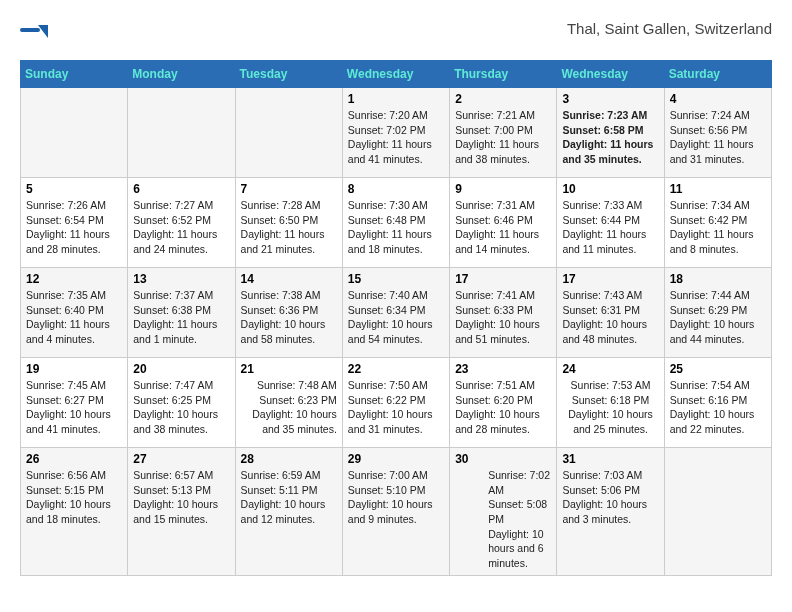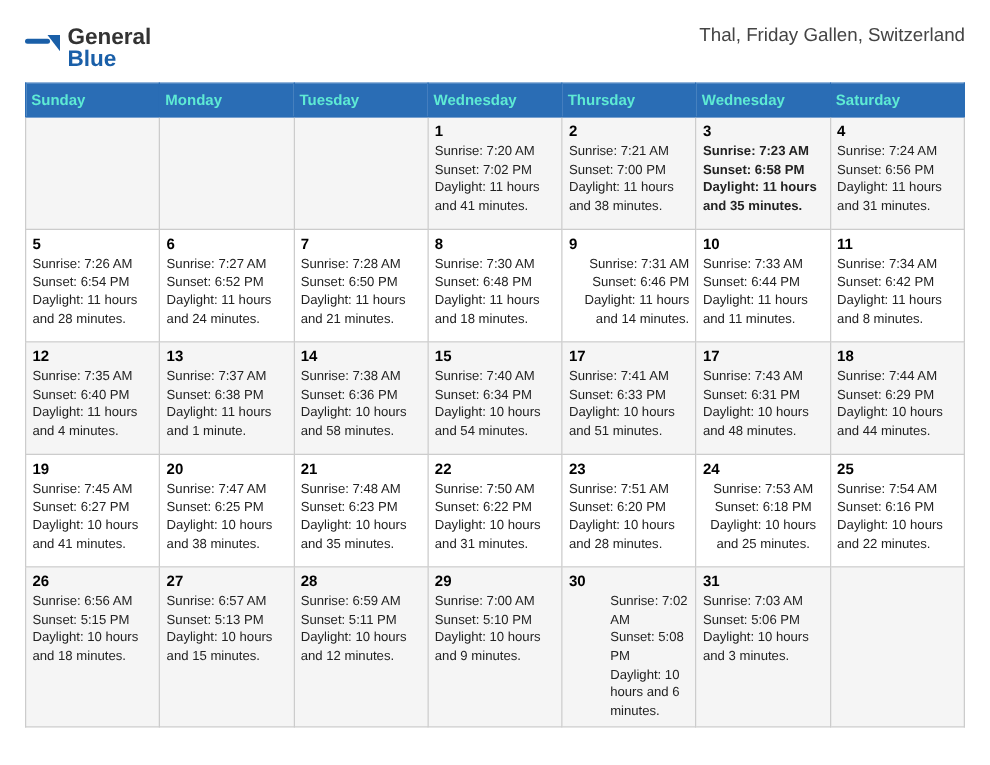--- a/index.html
+++ b/index.html
@@ -91,27 +91,23 @@
 </head>
 <body>
 
 <div class="header">
   <div class="logo">
     <svg class="logo-icon" viewBox="0 0 30 30">
       <rect x="0" y="0" width="30" height="30" fill="white"></rect>
       <polygon points="18,5 28,5 28,18" fill="#1a5fa8"></polygon>
       <rect x="0" y="8" width="20" height="4" fill="#1a5fa8" rx="2"></rect>
     </svg>
-    <div class="logo-text">
-      <span class="logo-general">General</span>
-      <span class="logo-blue">Blue</span>
-    </div>
   </div>
   <div class="title-block">
-    <div class="location">Thal, Friday Gallen, Switzerland</div>
+    <div class="location">Thal, Saint Gallen, Switzerland</div>
   </div>
 </div>
 
 <table>
   <thead>
     <tr>
     <th>Sunday</th>
         <th>Monday</th>
         <th>Tuesday</th>
         <th>Wednesday</th>
@@ -170,21 +166,21 @@
 Daylight: 11 hours and 21 minutes.</div>
         </td>
         <td>
           <div class="day-number">8</div>
           <div class="day-info" style="white-space: pre-line;">Sunrise: 7:30 AM
 Sunset: 6:48 PM
 Daylight: 11 hours and 18 minutes.</div>
         </td>
         <td>
           <div class="day-number">9</div>
-          <div class="day-info" style="white-space: pre-line; text-align: right;">Sunrise: 7:31 AM
+          <div class="day-info" style="white-space: pre-line;">Sunrise: 7:31 AM
 Sunset: 6:46 PM
 Daylight: 11 hours and 14 minutes.</div>
         </td>
         <td>
           <div class="day-number">10</div>
           <div class="day-info" style="white-space: pre-line;">Sunrise: 7:33 AM
 Sunset: 6:44 PM
 Daylight: 11 hours and 11 minutes.</div>
         </td>
         <td>
@@ -246,21 +242,21 @@
 Daylight: 10 hours and 41 minutes.</div>
         </td>
         <td>
           <div class="day-number">20</div>
           <div class="day-info" style="white-space: pre-line;">Sunrise: 7:47 AM
 Sunset: 6:25 PM
 Daylight: 10 hours and 38 minutes.</div>
         </td>
         <td>
           <div class="day-number">21</div>
-          <div class="day-info" style="white-space: pre-line;">Sunrise: 7:48 AM
+          <div class="day-info" style="white-space: pre-line; text-align: right;">Sunrise: 7:48 AM
 Sunset: 6:23 PM
 Daylight: 10 hours and 35 minutes.</div>
         </td>
         <td>
           <div class="day-number">22</div>
           <div class="day-info" style="white-space: pre-line;">Sunrise: 7:50 AM
 Sunset: 6:22 PM
 Daylight: 10 hours and 31 minutes.</div>
         </td>
         <td>

